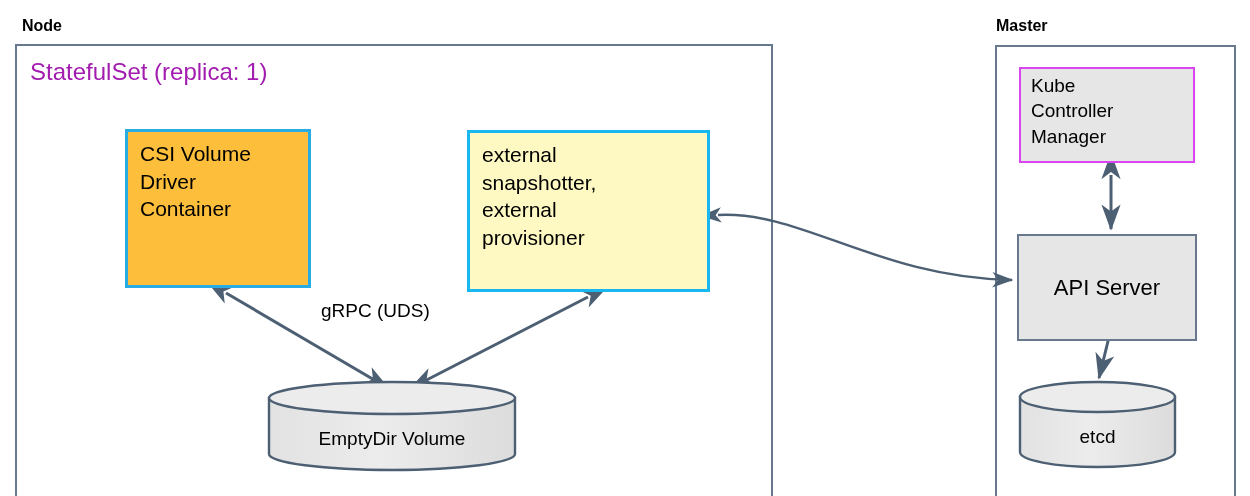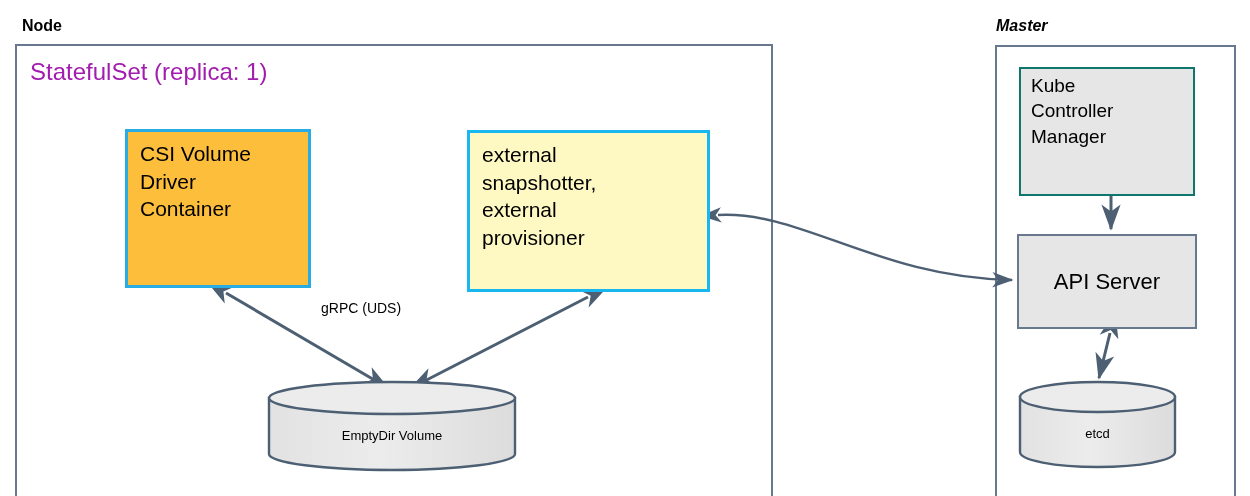--- a/index.html
+++ b/index.html
@@ -32,21 +32,21 @@
   
   .group-caption {
     position: absolute;
     font-size: 16px;
     font-weight: bold;
     color: #000000;
     white-space: nowrap;
     line-height: 1;
   }
   #node-caption  { left: 22px;  top: 6px; }
-  #master-caption{ left: 996px; top: 6px; font-style: italic; }
+  #master-caption{ left: 996px; top: 6px; }
 
   
   .group-box {
     position: absolute;
     background: #ffffff;
     border: 2px solid #67788f;
     box-sizing: border-box;
   }
   #node-box   { left: 15px;  top: 32px; width: 758px; height: 456px; }
   #master-box { left: 995px; top: 33px; width: 241px; height: 453px; }
@@ -77,60 +77,60 @@
     left: 125px; top: 117px; width: 186px; height: 159px;
     background: #fdbe3c;
     border: 3px solid #29ace3;
   }
   #external-box {
     left: 467px; top: 118px; width: 243px; height: 162px;
     background: #fef9c3;
     border: 3px solid #18b7ef;
   }
   #kube-box {
-    left: 1019px; top: 55px; width: 176px; height: 129px;
+    left: 1019px; top: 55px; width: 176px; height: 96px;
     background: #e6e6e6;
-    border: 2px solid #0f766e;
+    border: 2px solid #d946ef;
     font-size: 19px;
     padding: 4px 0 0 10px;
     line-height: 1.33;
   }
   #api-box {
-    left: 1017px; top: 222px; width: 180px; height: 95px;
+    left: 1017px; top: 222px; width: 180px; height: 107px;
     background: #e6e6e6;
     border: 2px solid #67788f;
     font-size: 22px;
     padding: 0;
     display: flex;
     align-items: center;
     justify-content: center;
   }
 
   
   .cylinder {
     position: absolute;
   }
   .cylinder .cyl-label {
     position: absolute;
     left: 0;
     width: 100%;
     text-align: center;
-    font-size: 13px;
+    font-size: 19px;
     color: #000000;
     white-space: nowrap;
   }
   #emptydir-cyl { left: 269px; top: 370px; width: 246px; height: 88px; }
   #emptydir-cyl .cyl-label { top: 46px; }
   #etcd-cyl     { left: 1020px; top: 370px; width: 155px; height: 86px; }
   #etcd-cyl .cyl-label { top: 44px; }
 
   
   .edge-label {
     position: absolute;
-    font-size: 14px;
+    font-size: 19px;
     color: #000000;
     white-space: nowrap;
   }
   #grpc-label { left: 321px; top: 288px; }
 </style>
 </head>
 <body>
 
 <div class="canvas">
 

